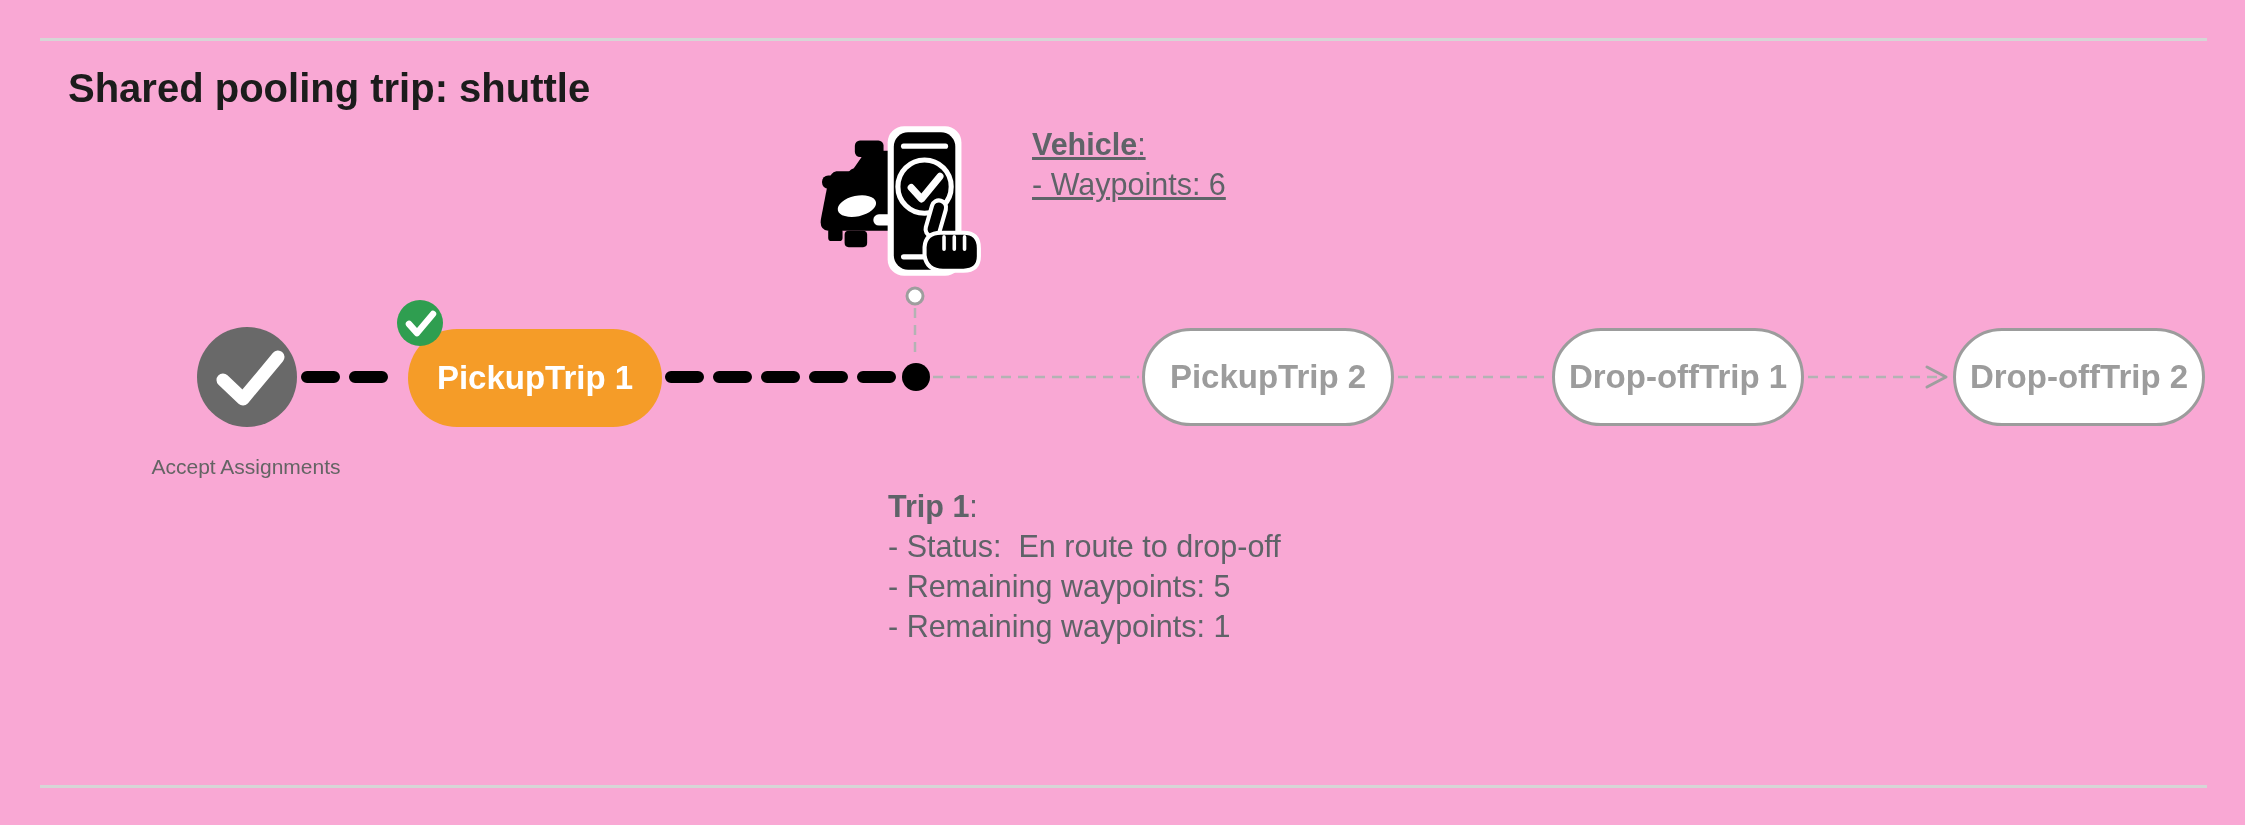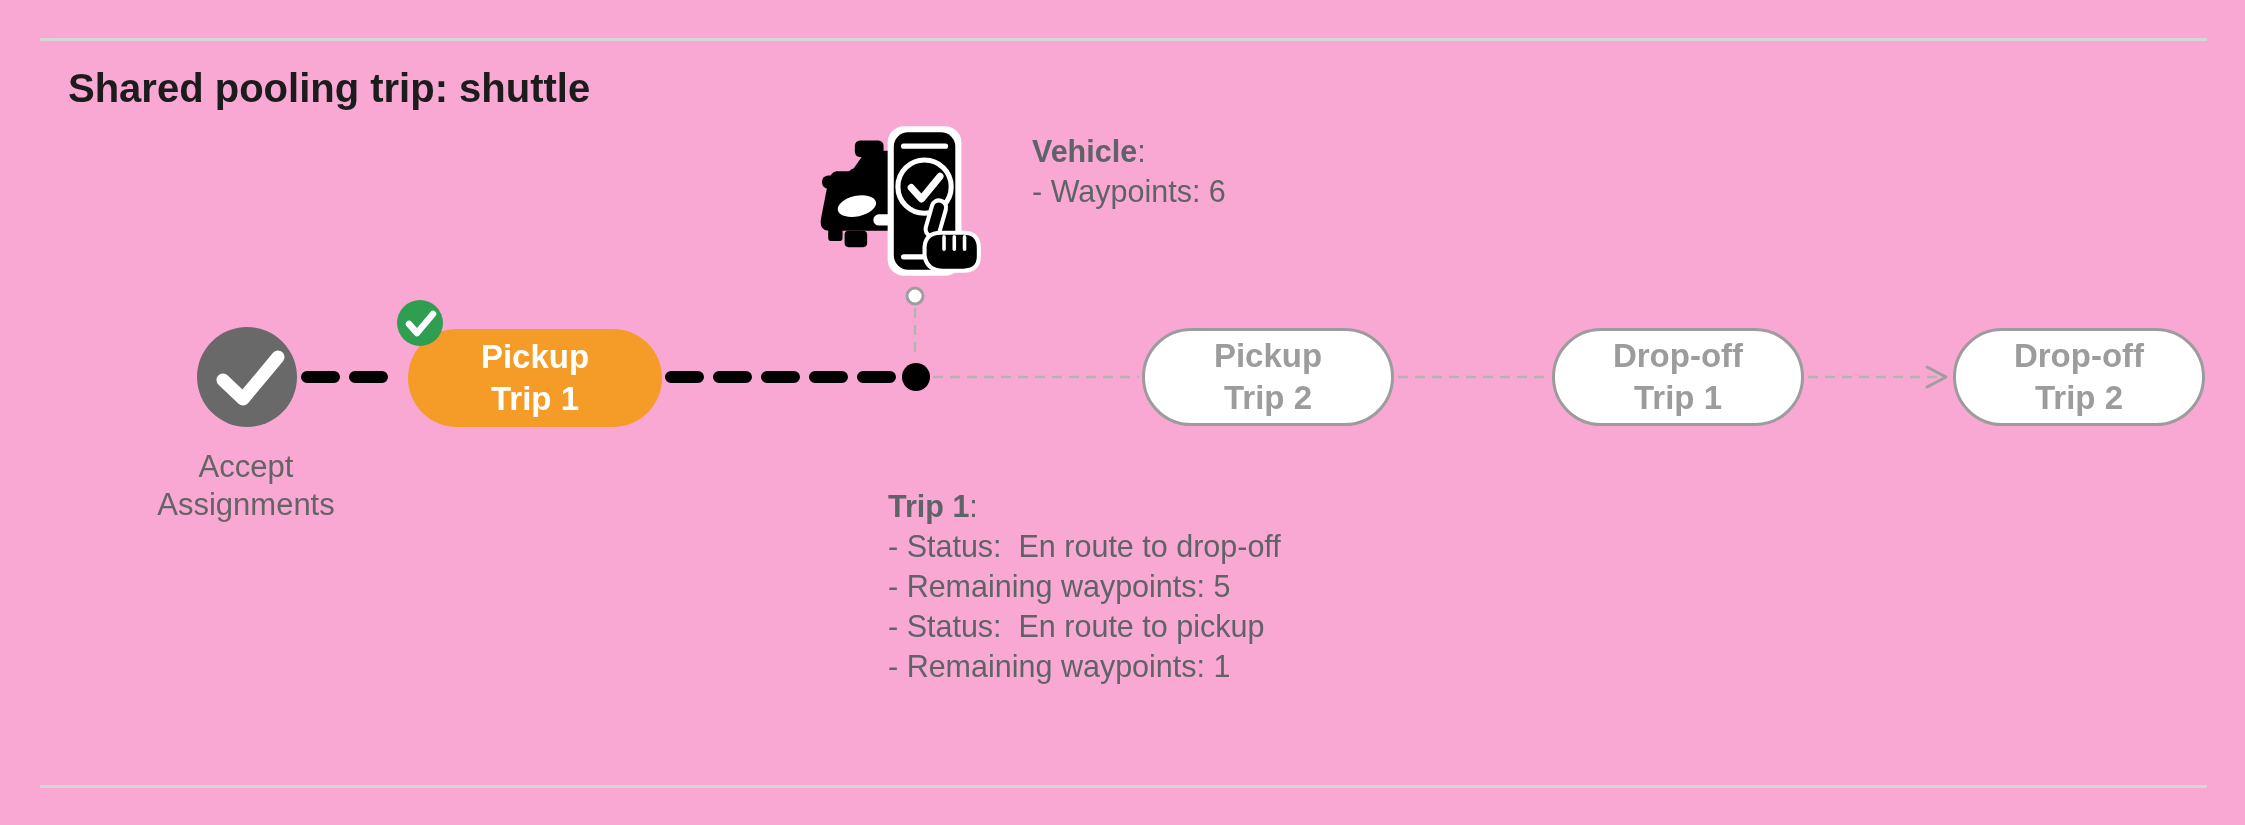--- a/index.html
+++ b/index.html
@@ -18,30 +18,30 @@
   .dash-bold { stroke:#000000; stroke-width:12; stroke-dasharray:27 21; stroke-linecap:round; }
   .dash-thin { stroke:#b3b3b3; stroke-width:2.5; stroke-dasharray:10 7; fill:none; }
   .arrowhead { stroke:#9e9e9e; stroke-width:3; fill:none; stroke-linecap:round; stroke-linejoin:round; }
   .stem-ring { fill:#ffffff; stroke:#9e9e9e; stroke-width:3; }
   .check-white-thick { stroke:#ffffff; stroke-width:13; fill:none; stroke-linecap:round; stroke-linejoin:round; }
   .check-white { stroke:#ffffff; stroke-width:6.5; fill:none; stroke-linecap:round; stroke-linejoin:round; }
 
   .pill {
     position:absolute; z-index:2; box-sizing:border-box;
     width:252px; height:98px; border-radius:49px;
-    display:flex; flex-direction:column; align-items:center; justify-content:center;
+    display:flex; flex-direction:row; align-items:center; justify-content:center;
     font-size:33px; font-weight:bold; line-height:42px; text-align:center;
     background:#ffffff; border:3px solid #9c9c9c; color:#9c9c9c;
   }
   .pill-active {
     width:254px; border:none; background:#f59c28; color:#ffffff;
   }
   .node-label {
     position:absolute; left:136px; top:448px; width:220px; z-index:2;
-    text-align:center; font-size:31px; line-height:38px; color:#646464;
+    text-align:center; font-size:21px; line-height:38px; color:#646464;
   }
   .info { position:absolute; z-index:2; color:#5f6368; font-size:30.5px; line-height:40px; }
   .info .info-line { white-space:pre-wrap; }
   .info .bold { font-weight:bold; }
   .vehicle-icon { position:absolute; left:820px; top:124px; width:164px; height:154px; z-index:2; }
 </style>
 </head>
 <body>
 
 <div class="page">
@@ -95,21 +95,21 @@
       <circle cx="102" cy="61" r="26" fill="#000" stroke="#fff" stroke-width="5"></circle>
       <path d="M89 62 L99 73 L117 51" stroke="#fff" stroke-width="7" fill="none" stroke-linecap="round" stroke-linejoin="round"></path>
     </g>
     <g>
       <rect x="106" y="74" width="14" height="36" rx="7" fill="#000" stroke="#fff" stroke-width="4" transform="rotate(16 113 92)"></rect>
       <path d="M102 120 q1 -14 16 -14 h22 q15 0 15 15 v8 q0 14 -15 14 h-20 q-16 0 -18 -15 z" fill="#000" stroke="#fff" stroke-width="4"></path>
       <path d="M121 110 v12 M131 110 v12 M141 110 v12" stroke="#fff" stroke-width="3.5" stroke-linecap="round" fill="none"></path>
     </g>
   </svg>
 
-  <div class="info" style="left:1032px; top:131px;">
+  <div class="info" style="left:1032px; top:124px;text-decoration:underline;">
     <div class="info-line"><span class="bold">Vehicle</span><span>:</span></div>
     <div class="info-line">- Waypoints: 6</div>
   </div>
 
   <div class="pill pill-active" style="left:408px; top:329px;">
     <span>Pickup</span>
     <span>Trip 1</span>
   </div>
   <div class="pill" style="left:1142px; top:328px;">
     <span>Pickup</span>
@@ -123,17 +123,16 @@
     <span>Drop-off</span>
     <span>Trip 2</span>
   </div>
 
   <div class="node-label">Accept Assignments</div>
 
   <div class="info" style="left:888px; top:486px;">
     <div class="info-line"><span class="bold">Trip 1</span><span>:</span></div>
     <div class="info-line">- Status:  En route to drop-off</div>
     <div class="info-line">- Remaining waypoints: 5</div>
-    <div class="info-line">- Status:  En route to pickup</div>
     <div class="info-line">- Remaining waypoints: 1</div>
   </div>
 
 </div>
 
 </body></html>

